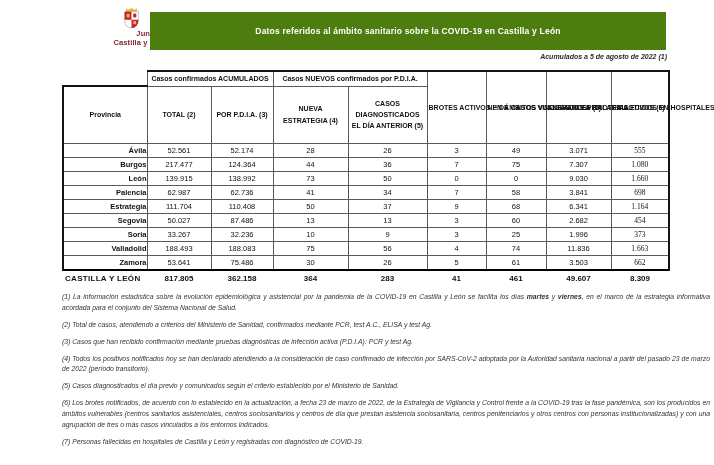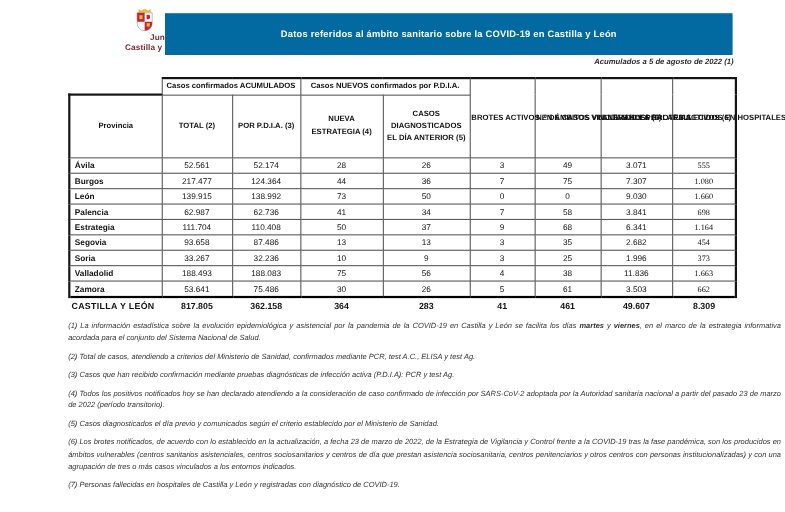--- a/index.html
+++ b/index.html
@@ -18,21 +18,21 @@
     position: absolute; left: 76px; top: 8px; width: 92px;
     text-align: right;
   }
   .logo .crest { display: block; margin: 0 28px 1px auto; width: 17px; height: 21px; }
   .logo .logo-text {
     font-size: 7.5px; font-weight: bold; line-height: 8.5px;
     color: #812832; letter-spacing: 0.1px;
   }
   .banner {
     position: absolute; left: 150px; top: 12px; width: 516px; height: 38px;
-    background: #0369a1;
+    background: #4d7c0f;
     display: flex; align-items: center; justify-content: center;
   }
   .banner span {
     color: #ffffff; font-size: 8.5px; font-weight: bold; letter-spacing: 0.2px;
   }
   .subtitle {
     position: absolute; left: 150px; top: 53px; width: 517px;
     text-align: right; font-size: 7px; font-style: italic; font-weight: bold;
     color: #2b2b2b;
   }
@@ -50,21 +50,21 @@
   }
   thead tr.group-row th { height: 15px; white-space: nowrap; }
   thead tr.sub-row th { height: 57px; }
   th.spacer { border: none; background: #fff; }
   .b-top { border-top: 2px solid #141414; }
   .b-left { border-left: 2px solid #141414; }
   .b-right { border-right: 2px solid #141414; }
   tbody tr { height: 14px; }
   tbody td { line-height: 13px; }
   tbody td:first-child {
-    text-align: left; padding-left: 4px; font-weight: bold;
+    text-align: right; padding-left: 4px; font-weight: bold;
     border-left: 2px solid #141414;
   }
   tbody td:last-child { border-right: 2px solid #141414; font-family: Liberation Serif, serif; }
   tfoot td {
     border: none; border-top: 2px solid #000;
     font-weight: bold; font-size: 8px; height: 17px;
   }
   tfoot td:first-child { text-align: left; padding-left: 2px; letter-spacing: 0.3px; }
 
   
@@ -197,26 +197,26 @@
           <td>110.408</td>
           <td>50</td>
           <td>37</td>
           <td>9</td>
           <td>68</td>
           <td>6.341</td>
           <td>1.164</td>
         </tr>
         <tr>
           <td>Segovia</td>
-          <td>93.658</td>
+          <td>50.027</td>
           <td>87.486</td>
           <td>13</td>
           <td>13</td>
           <td>3</td>
-          <td>35</td>
+          <td>60</td>
           <td>2.682</td>
           <td>454</td>
         </tr>
         <tr>
           <td>Soria</td>
           <td>33.267</td>
           <td>32.236</td>
           <td>10</td>
           <td>9</td>
           <td>3</td>
@@ -224,21 +224,21 @@
           <td>1.996</td>
           <td>373</td>
         </tr>
         <tr>
           <td>Valladolid</td>
           <td>188.493</td>
           <td>188.083</td>
           <td>75</td>
           <td>56</td>
           <td>4</td>
-          <td>38</td>
+          <td>74</td>
           <td>11.836</td>
           <td>1.663</td>
         </tr>
         <tr>
           <td>Zamora</td>
           <td>53.641</td>
           <td>75.486</td>
           <td>30</td>
           <td>26</td>
           <td>5</td>

